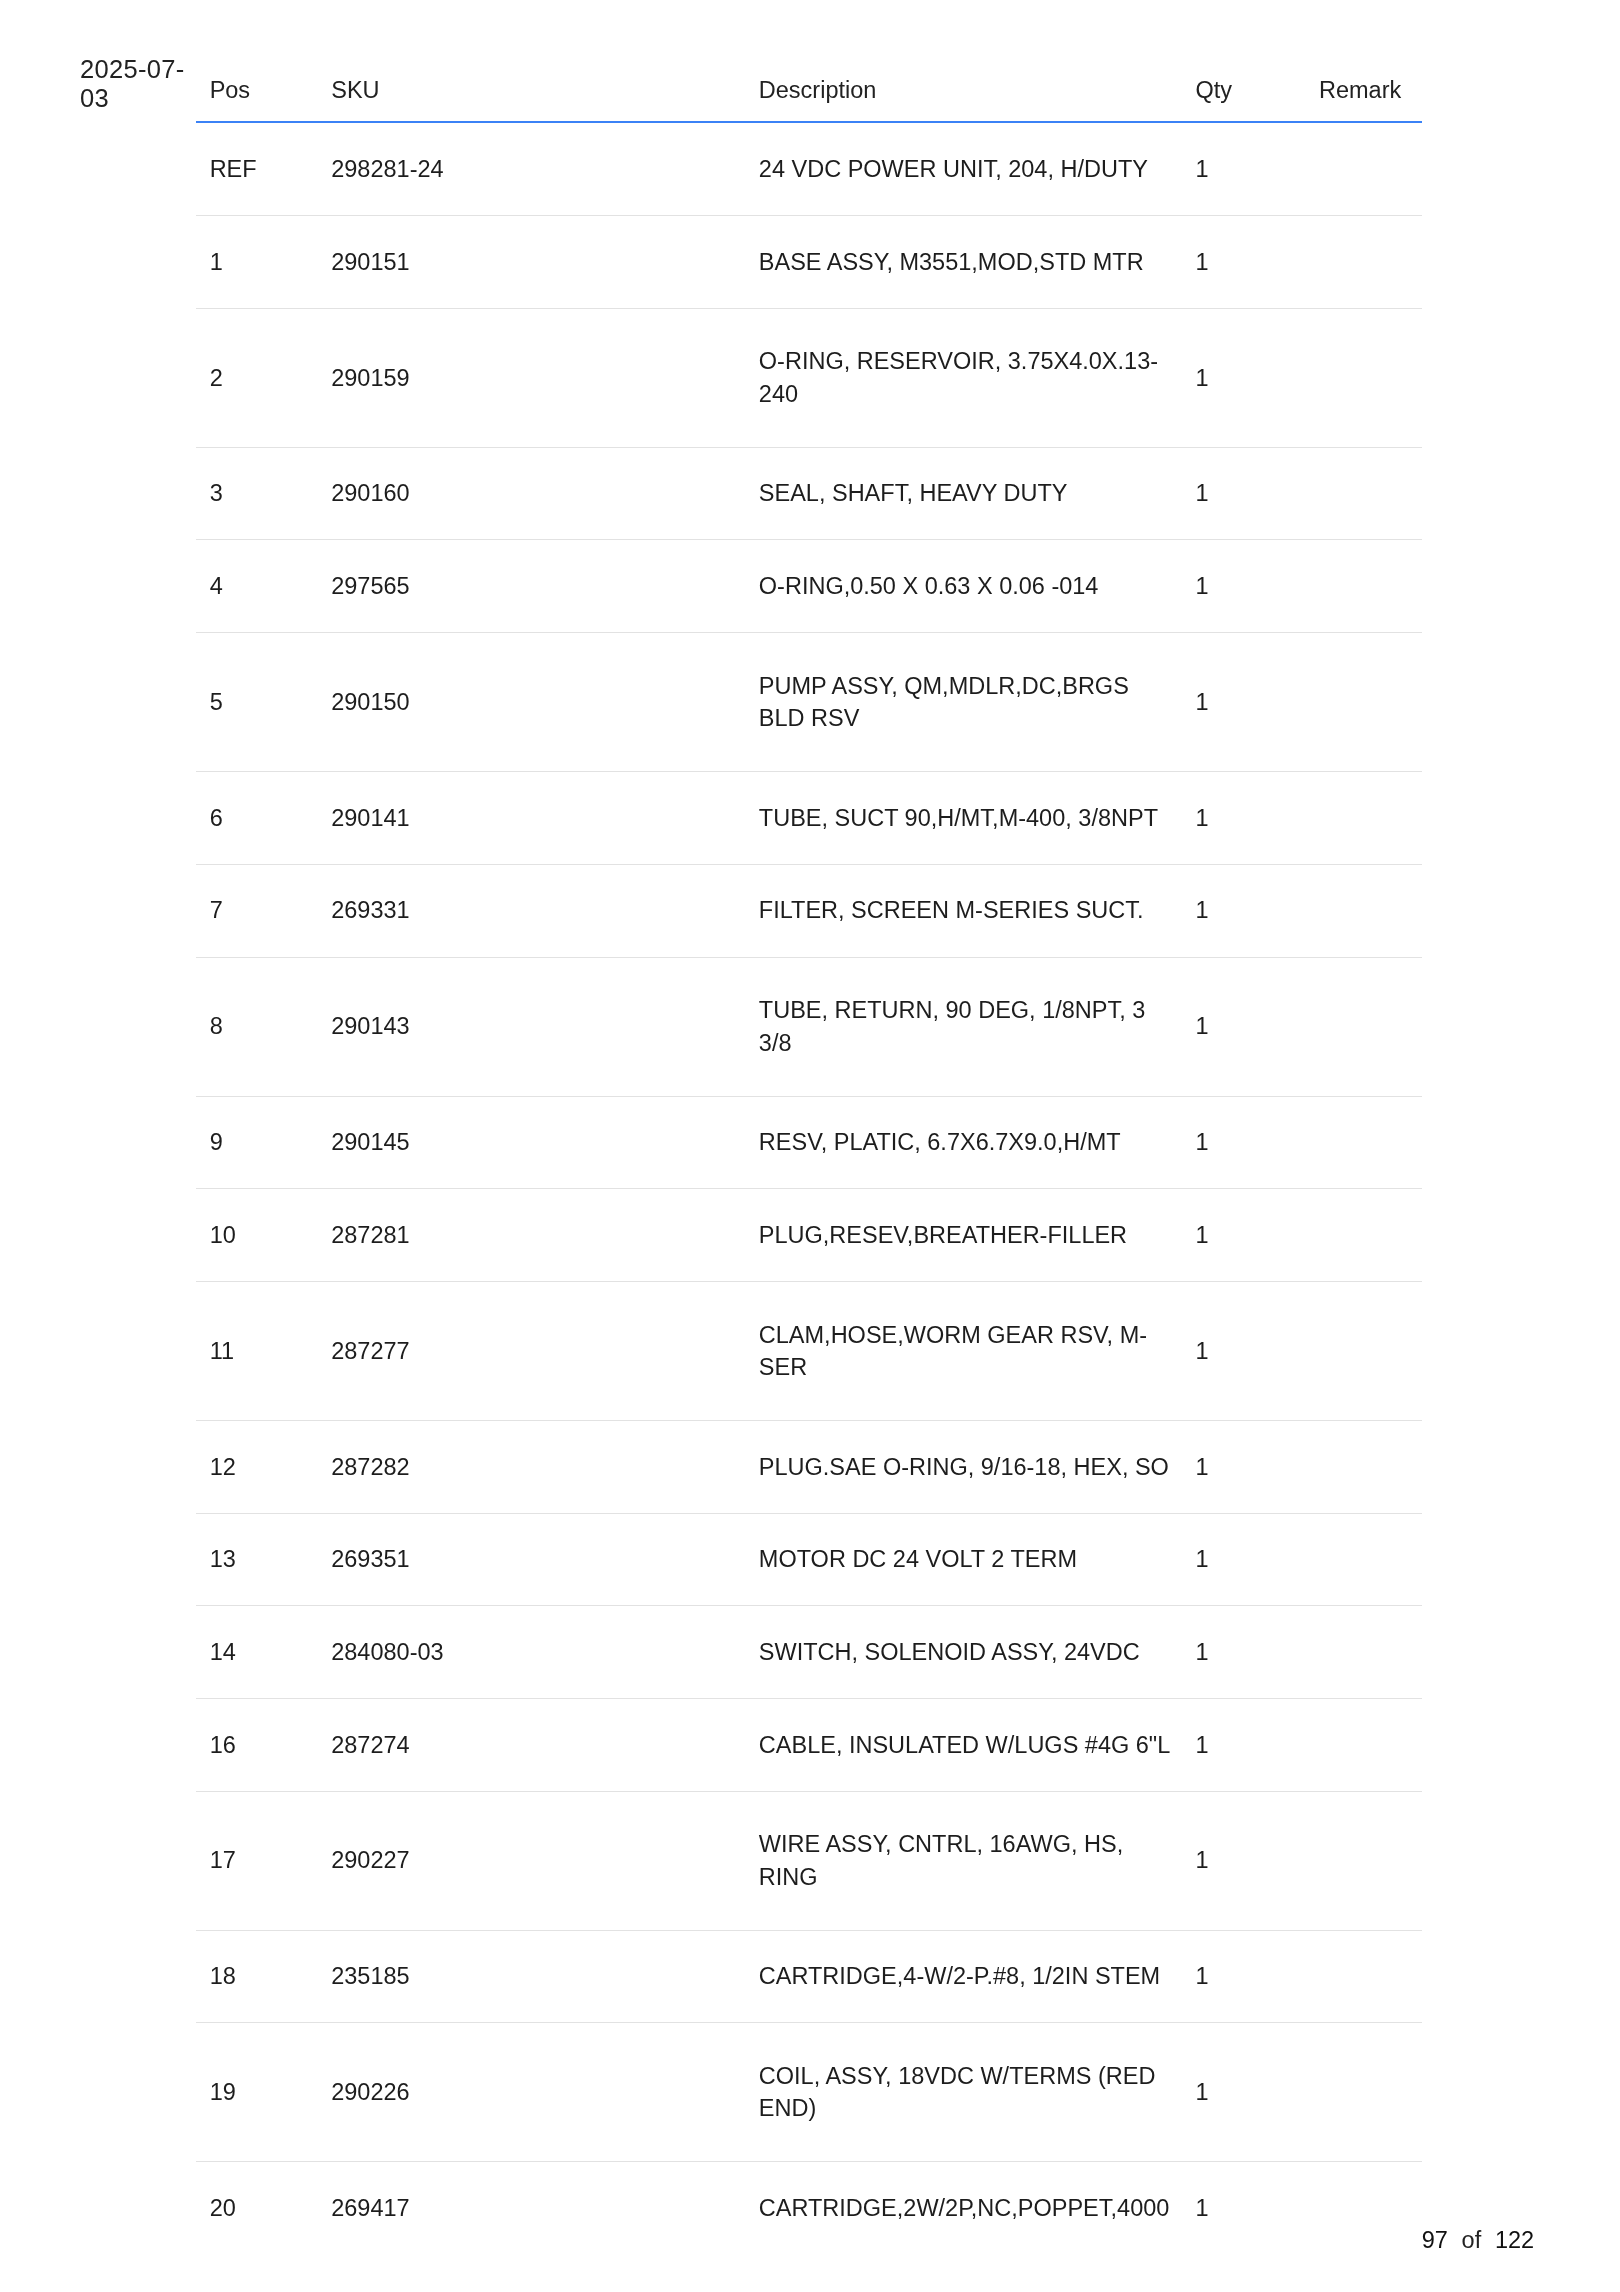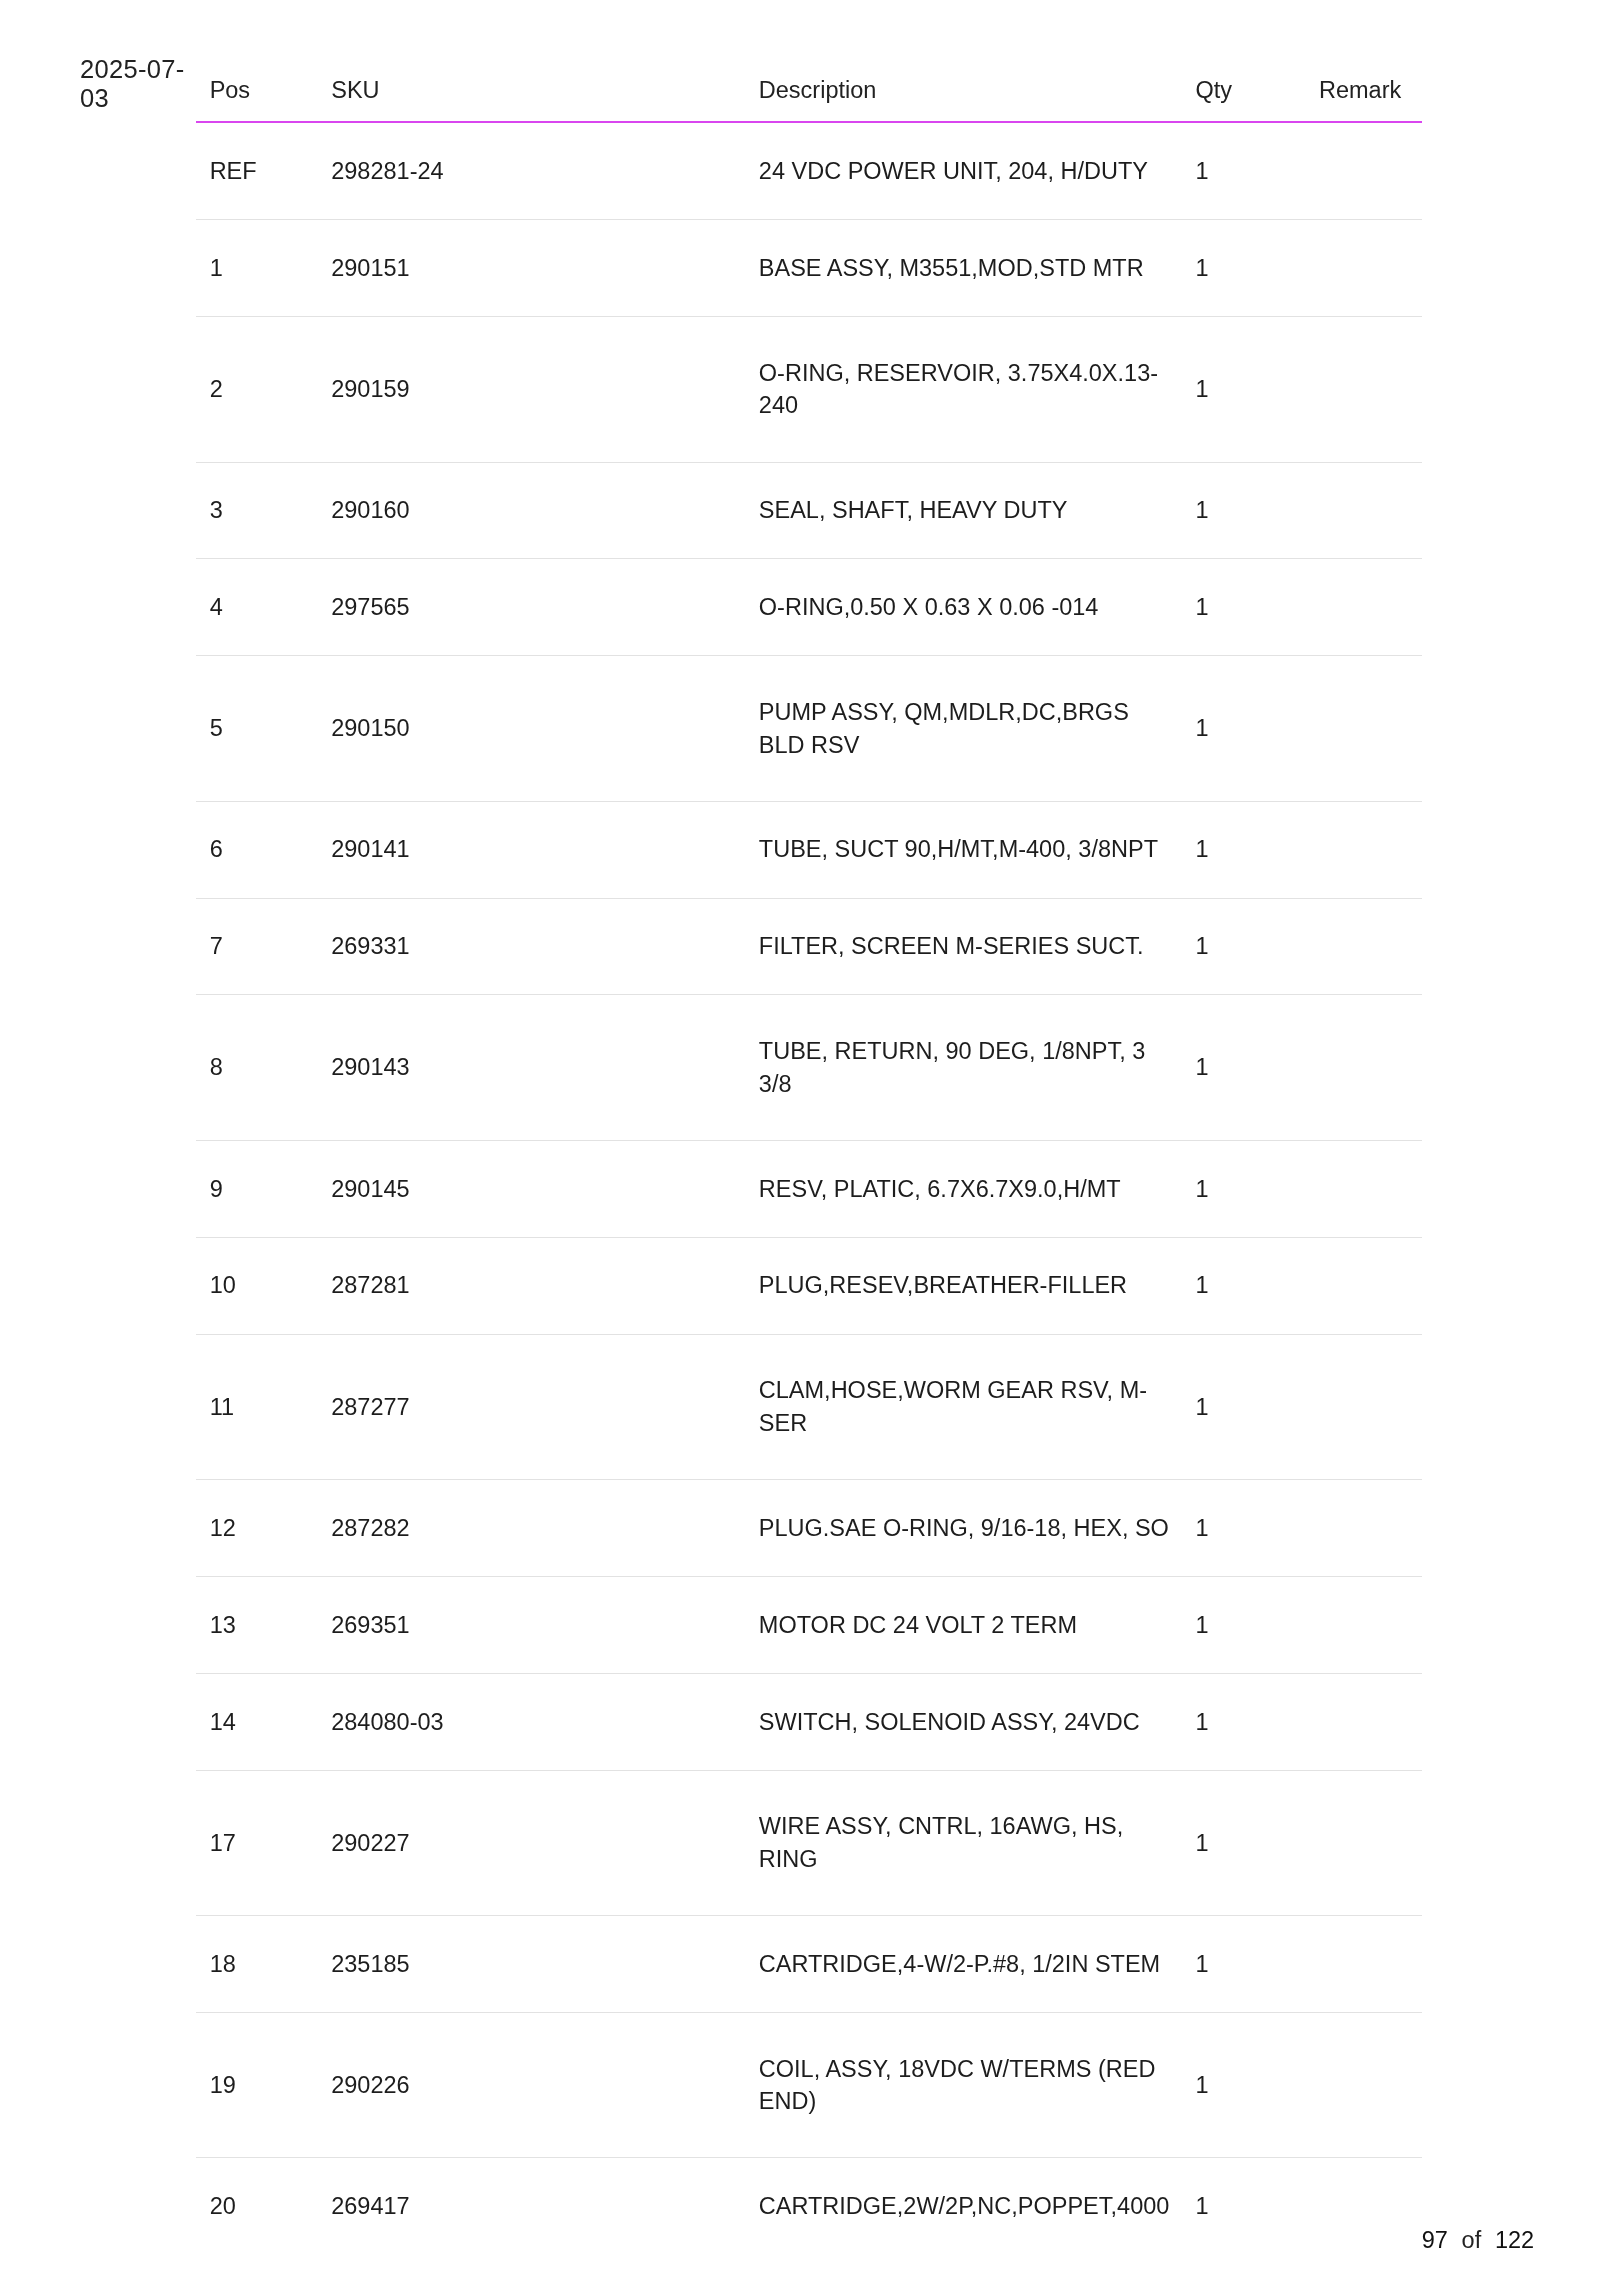--- a/index.html
+++ b/index.html
@@ -45,21 +45,21 @@
     border-collapse: collapse;
     table-layout: fixed;
     margin-top: 0;
   }
   .parts-table th {
     font-weight: normal;
     font-size: 23.5px;
     color: #222222;
     text-align: left;
     padding: 21.6px 7.8px 17.6px 7.8px;
-    border-bottom: 2px solid #d946ef;
+    border-bottom: 2px solid #3b82f6;
     vertical-align: bottom;
   }
   .parts-table td {
     font-size: 23.5px;
     color: #1d1d1d;
     text-align: left;
     padding: 15.7px 7.8px 15.7px 7.8px;
     border-bottom: 1px solid #e2e2e2;
     vertical-align: middle;
     line-height: 1.38;
@@ -222,20 +222,27 @@
         <td class="col-remark"></td>
       </tr>
       <tr>
         <td class="col-pos">14</td>
         <td class="col-sku">284080-03</td>
         <td class="col-desc desc-cell">SWITCH, SOLENOID ASSY, 24VDC</td>
         <td class="col-qty">1</td>
         <td class="col-remark"></td>
       </tr>
       <tr>
+        <td class="col-pos">16</td>
+        <td class="col-sku">287274</td>
+        <td class="col-desc desc-cell">CABLE, INSULATED W/LUGS #4G 6"L</td>
+        <td class="col-qty">1</td>
+        <td class="col-remark"></td>
+      </tr>
+      <tr>
         <td class="col-pos">17</td>
         <td class="col-sku">290227</td>
         <td class="col-desc desc-cell">WIRE ASSY, CNTRL, 16AWG, HS, RING</td>
         <td class="col-qty">1</td>
         <td class="col-remark"></td>
       </tr>
       <tr>
         <td class="col-pos">18</td>
         <td class="col-sku">235185</td>
         <td class="col-desc desc-cell">CARTRIDGE,4-W/2-P.#8, 1/2IN STEM</td>

